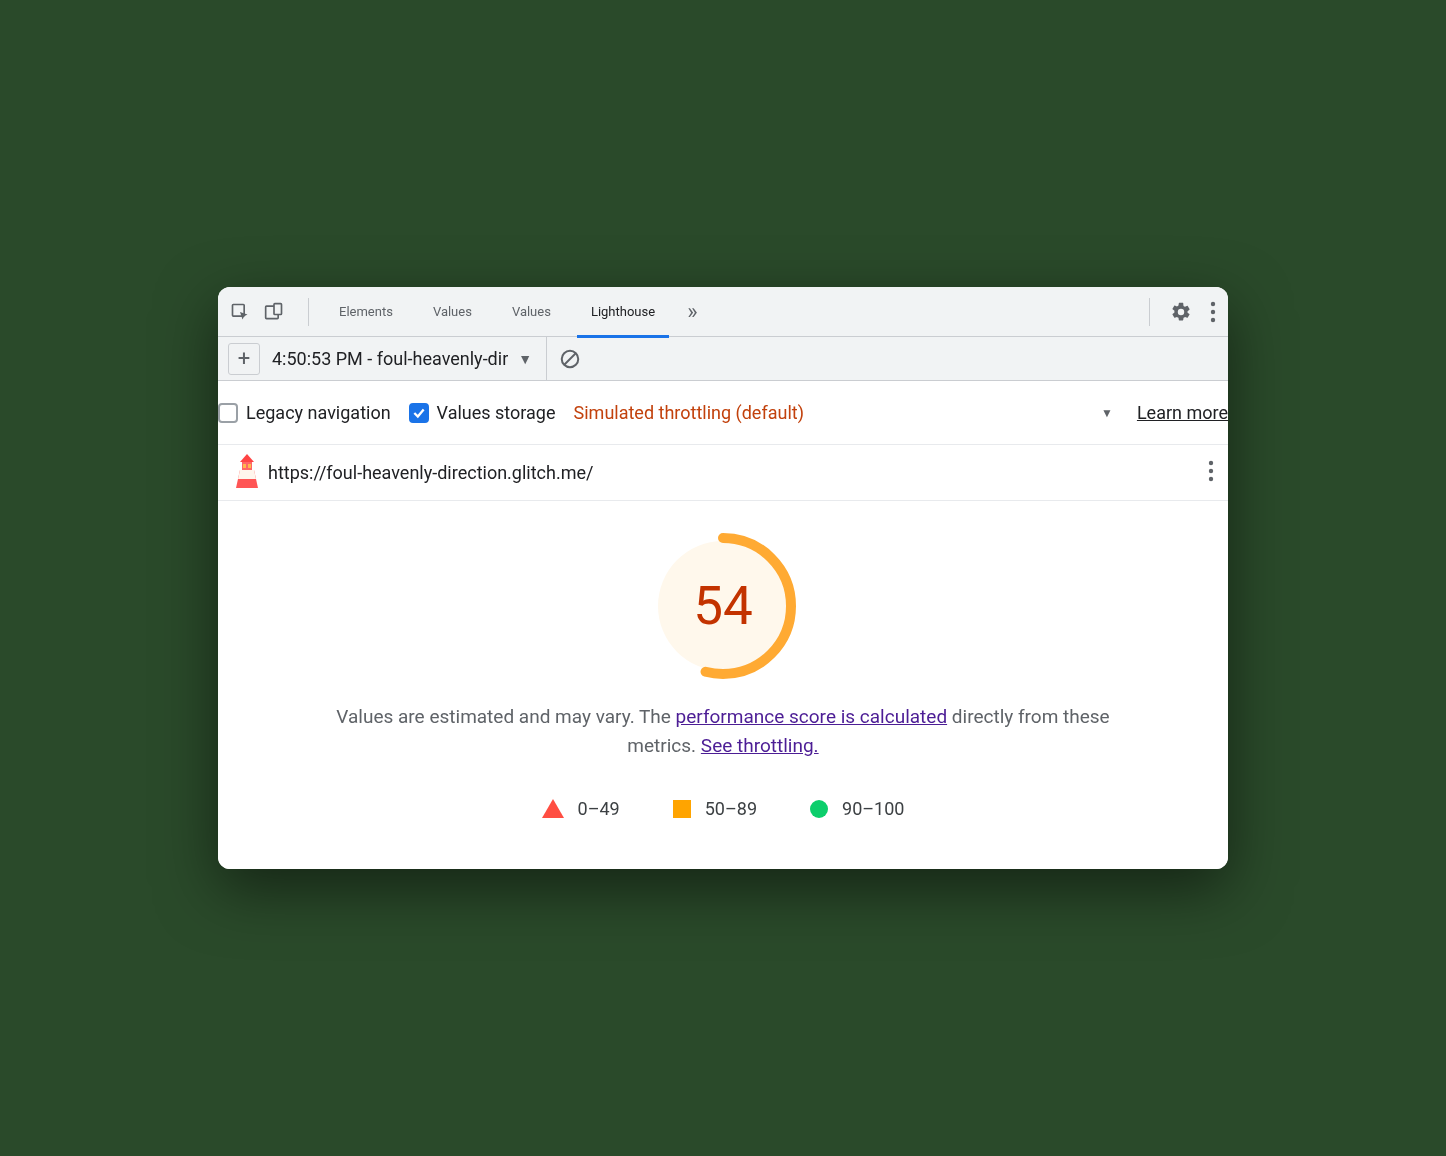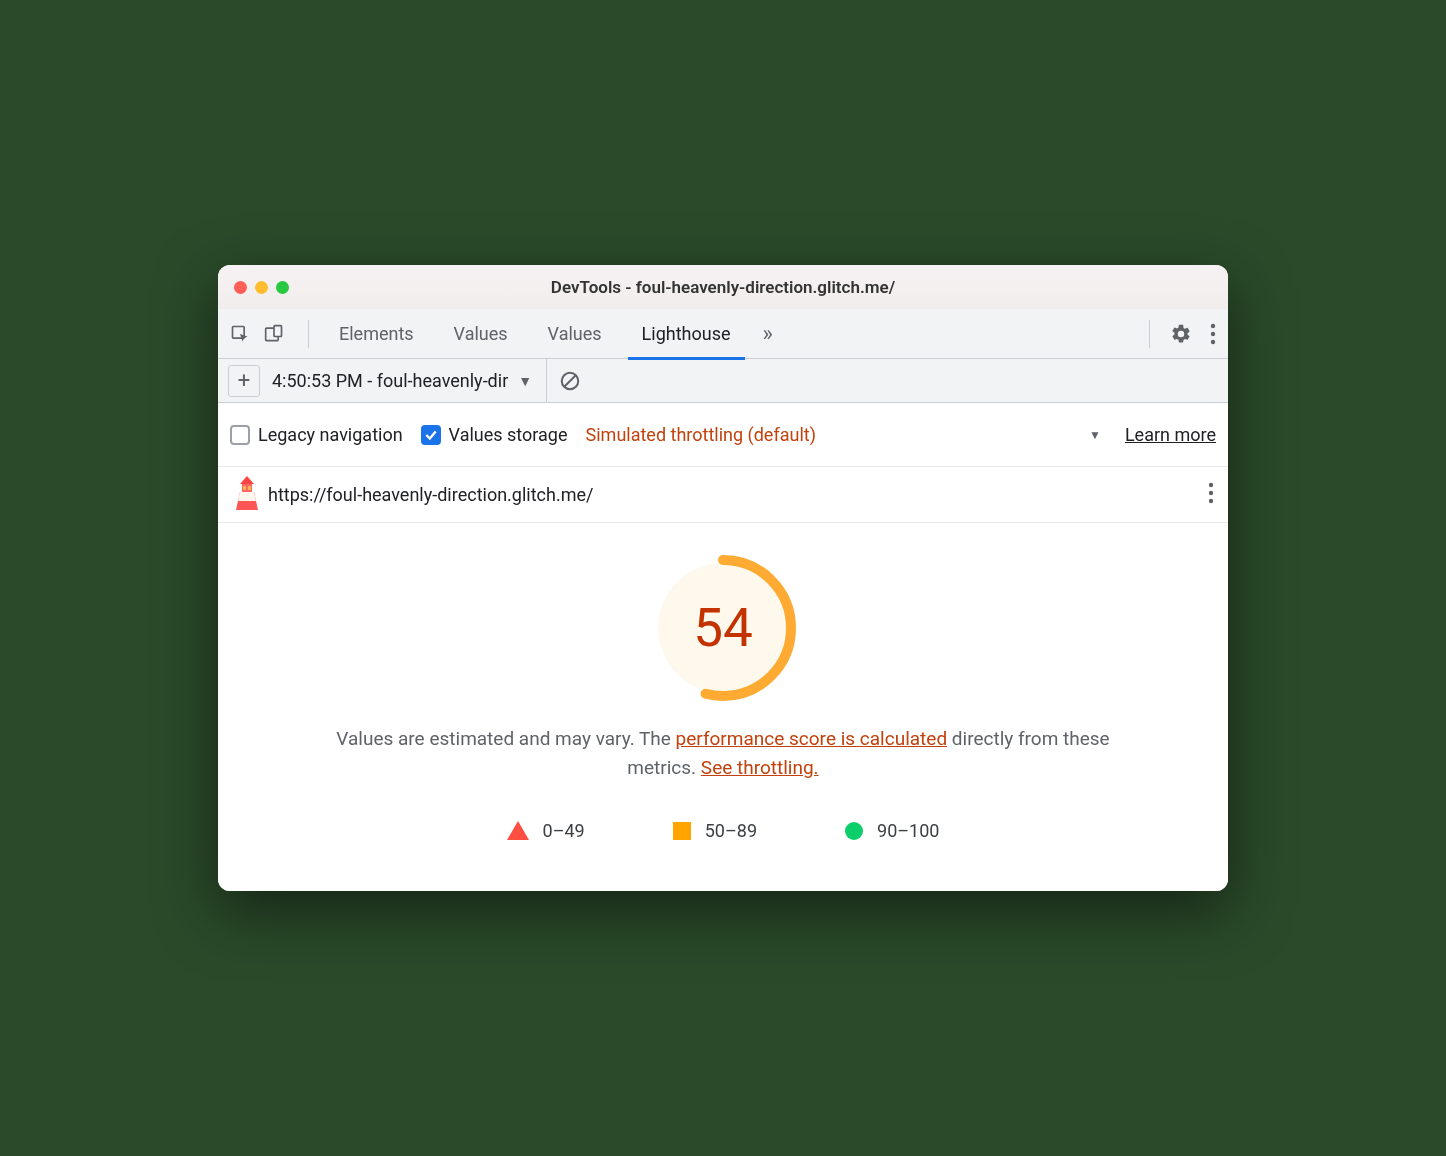--- a/index.html
+++ b/index.html
@@ -50,21 +50,21 @@
     padding: 0 12px;
     gap: 0;
   }
   .dt-left-icons { display: flex; align-items: center; gap: 14px; padding-right: 14px; }
   .dt-divider { width: 1px; height: 28px; background: #cacdd1; margin: 0 10px; }
   .dt-tab {
     padding: 0 20px;
     height: 50px;
     display: flex;
     align-items: center;
-    font-size: 18px;
+    font-size: 13px;
     color: #5f6368;
     cursor: pointer;
     position: relative;
   }
   .dt-tab.active { color: #202124; }
   .dt-tab.active::after {
     content: "";
     position: absolute;
     bottom: -1px;
     left: 6px; right: 6px;
@@ -104,21 +104,21 @@
     cursor: pointer;
   }
   .report-select .label { white-space: nowrap; overflow: hidden; text-overflow: clip; max-width: 280px; }
   .report-select .caret { margin-left: 10px; color: #5f6368; font-size: 14px;}
   
   .options-row {
     height: 64px;
     background: #fff;
     border-bottom: 1px solid #e8eaed;
     display: flex; align-items: center;
-    padding: 0 12px;
+    padding: 0 0;
     gap: 18px;
     font-size: 18px;
     color: #202124;
   }
   .chk-wrap { display: flex; align-items: center; gap: 8px; }
   .chk {
     width: 20px; height: 20px;
     border: 2px solid #9aa0a6;
     border-radius: 4px;
     display: inline-flex; align-items: center; justify-content: center;
@@ -159,50 +159,42 @@
   .gauge-score {
     position: absolute; inset: 0;
     display: flex; align-items: center; justify-content: center;
     font-size: 53px; font-weight: 400; color: #c33300;
   }
   .perf-title { font-size: 36px; font-weight: 500; color: #202124; margin-top: 18px; }
   .perf-desc {
     font-size: 19px; color: #5f6368; margin-top: 18px; line-height: 1.5;
     max-width: 820px; margin-left: auto; margin-right: auto;
   }
-  .perf-desc a { color: #c2410c; text-decoration: underline; cursor: pointer; }
+  .perf-desc a { color: #4c1d95; text-decoration: underline; cursor: pointer; }
   .legend {
-    display: flex; justify-content: center; gap: 88px;
+    display: flex; justify-content: center; gap: 53px;
     margin-top: 38px;
     font-size: 18px;
     color: #3c4043;
   }
   .legend-item { display: flex; align-items: center; gap: 14px; }
   .shape-tri {
     width: 0; height: 0;
     border-left: 11px solid transparent;
     border-right: 11px solid transparent;
     border-bottom: 19px solid #ff4e42;
   }
   .shape-sq { width: 18px; height: 18px; background: #ffa400; }
   .shape-cir { width: 18px; height: 18px; background: #0cce6b; border-radius: 50%; }
 </style>
 </head>
 <body>
 
 <div class="window">
 
-  <div class="titlebar">
-    <div class="traffic-lights">
-      <div class="tl red"></div>
-      <div class="tl yellow"></div>
-      <div class="tl green"></div>
-    </div>
-    <div class="title-text">DevTools - foul-heavenly-direction.glitch.me/</div>
-  </div>
 
   <div class="devtools-tabs">
     <div class="dt-left-icons">
       <span class="icon-btn">
         <svg width="20" height="20" viewBox="0 0 24 24" fill="none" stroke="#5f6368" stroke-width="2">
           <rect x="3" y="3" width="14" height="14" rx="1"></rect>
           <path d="M12 12 L21 15 L17 17 L15 21 Z" fill="#5f6368" stroke="none"></path>
         </svg>
       </span>
       <span class="icon-btn">

